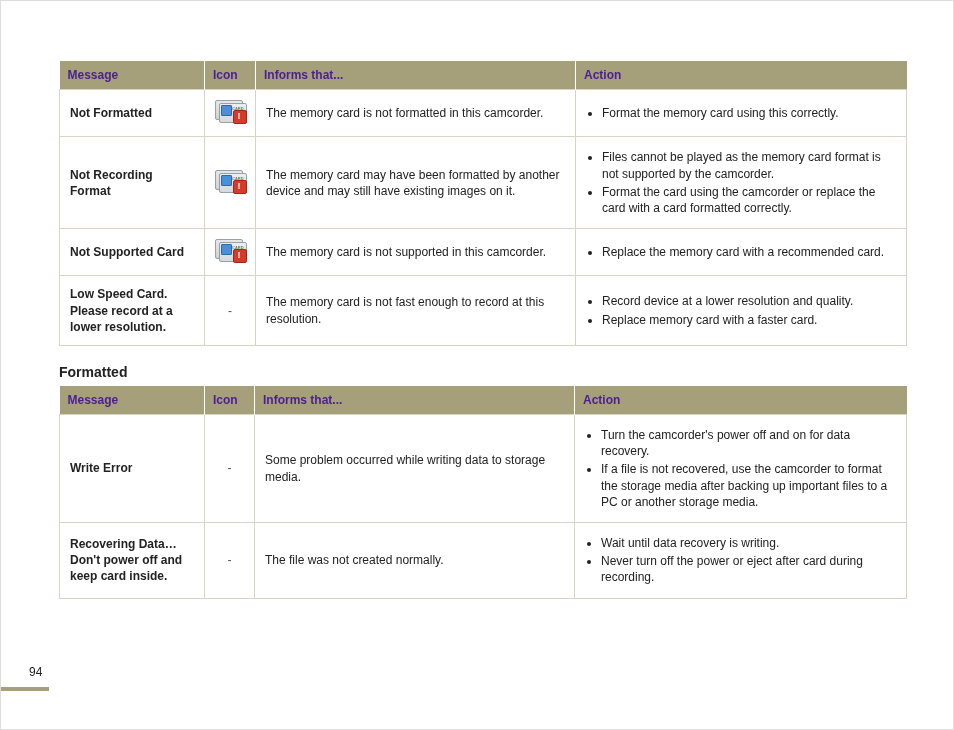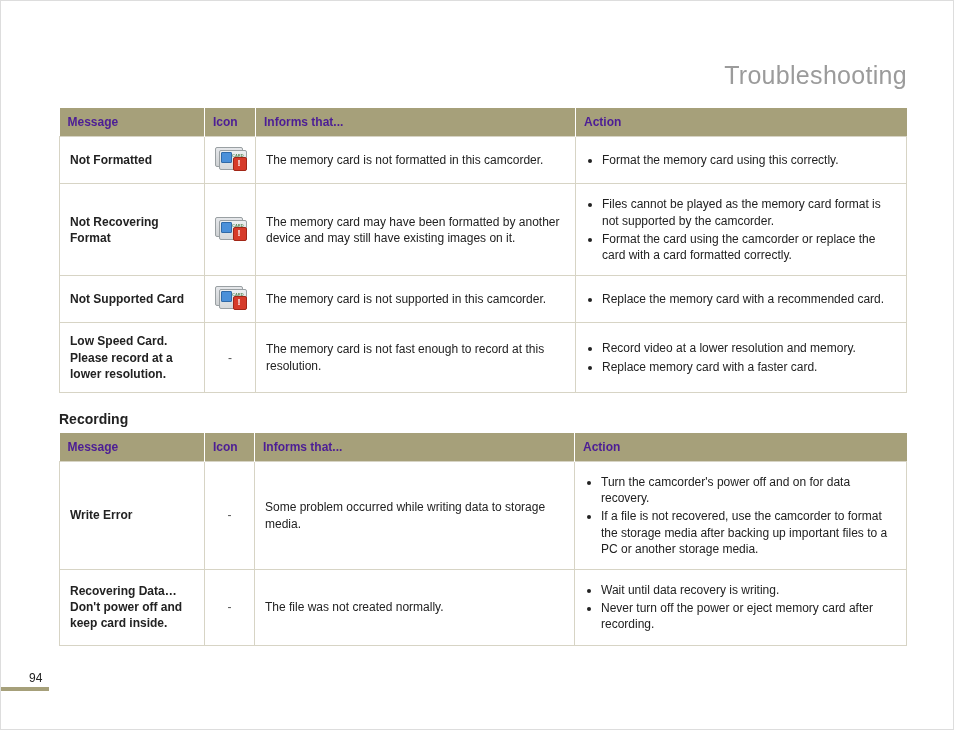--- a/index.html
+++ b/index.html
@@ -83,32 +83,31 @@
   }
   .card-icon .warn{
     position:absolute;right:-2px;bottom:-2px;width:12px;height:12px;border-radius:2px;
     background:#d63b2a;border:1px solid #a12617;transform:rotate(0deg);
   }
   .card-icon .warn::after{
     content:"!";color:#fff;font-weight:700;font-size:9px;position:absolute;left:3.5px;top:-1px;
   }
   .dash{font-weight:400;color:#555;}
   .page-number{
-    position:absolute;left:28px;bottom:44px;font-size:12px;color:var(--black);
+    position:absolute;left:28px;bottom:50px;font-size:12px;color:var(--black);
   }
   .footer-bar{
     position:absolute;left:0;bottom:38px;width:48px;height:4px;background:var(--olive);
   }
 </style>
 </head>
 <body>
 
 <div class="page">
 
-  <h1 class="page-title">Troubleshooting</h1>
 
   <div id="sections-host">
       <table>
         <colgroup>
           <col class="c-msg">
           <col class="c-icon">
           <col class="c-inf">
           <col class="c-act">
         </colgroup>
         <thead>
@@ -124,21 +123,21 @@
             <td class="msg">Not Formatted</td>
             <td class="icon"><span class="card-icon"><span class="stack"></span><span class="stack2"></span><span class="tab"></span><span class="label">CARD</span><span class="warn"></span></span></td>
             <td>The memory card is not formatted in this camcorder.</td>
             <td>
               <ul>
                 <li>Format the memory card using this correctly.</li>
               </ul>
             </td>
           </tr>
           <tr>
-            <td class="msg">Not Recovering Format</td>
+            <td class="msg">Not Recording Format</td>
             <td class="icon"><span class="card-icon"><span class="stack"></span><span class="stack2"></span><span class="tab"></span><span class="label">CARD</span><span class="warn"></span></span></td>
             <td>The memory card may have been formatted by another device and may still have existing images on it.</td>
             <td>
               <ul>
                 <li>Files cannot be played as the memory card format is not supported by the camcorder.</li>
                 <li>Format the card using the camcorder or replace the card with a card formatted correctly.</li>
               </ul>
             </td>
           </tr>
           <tr>
@@ -150,28 +149,28 @@
                 <li>Replace the memory card with a recommended card.</li>
               </ul>
             </td>
           </tr>
           <tr>
             <td class="msg">Low Speed Card. Please record at a lower resolution.</td>
             <td class="icon"><span class="dash">-</span></td>
             <td>The memory card is not fast enough to record at this resolution.</td>
             <td>
               <ul>
-                <li>Record video at a lower resolution and memory.</li>
+                <li>Record device at a lower resolution and quality.</li>
                 <li>Replace memory card with a faster card.</li>
               </ul>
             </td>
           </tr>
         </tbody>
       </table>
-      <div class="section-title">Recording</div>
+      <div class="section-title">Formatted</div>
       <table>
         <colgroup>
           <col class="c-msg">
           <col class="c-icon">
           <col class="c-inf">
           <col class="c-act">
         </colgroup>
         <thead>
           <tr>
             <th>Message</th>
@@ -192,21 +191,21 @@
               </ul>
             </td>
           </tr>
           <tr>
             <td class="msg">Recovering Data… Don't power off and keep card inside.</td>
             <td class="icon"><span class="dash">-</span></td>
             <td>The file was not created normally.</td>
             <td>
               <ul>
                 <li>Wait until data recovery is writing.</li>
-                <li>Never turn off the power or eject memory card after recording.</li>
+                <li>Never turn off the power or eject after card during recording.</li>
               </ul>
             </td>
           </tr>
         </tbody>
       </table>
     </div>
 
   <div class="footer-bar"></div>
   <div class="page-number">94</div>
 </div>

